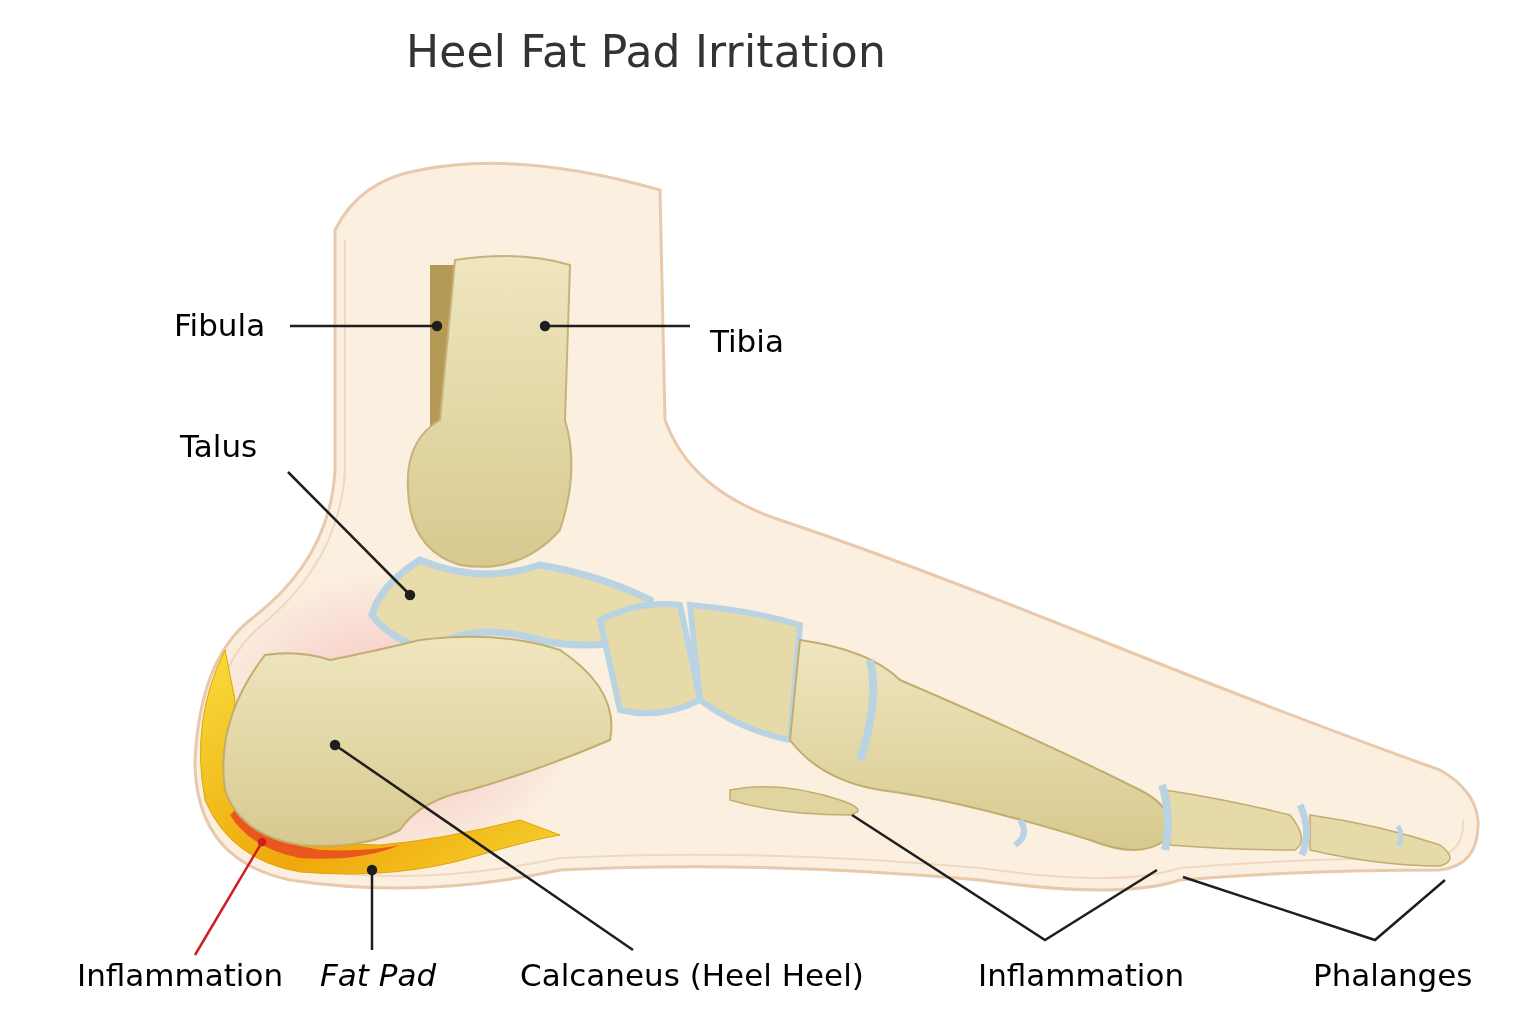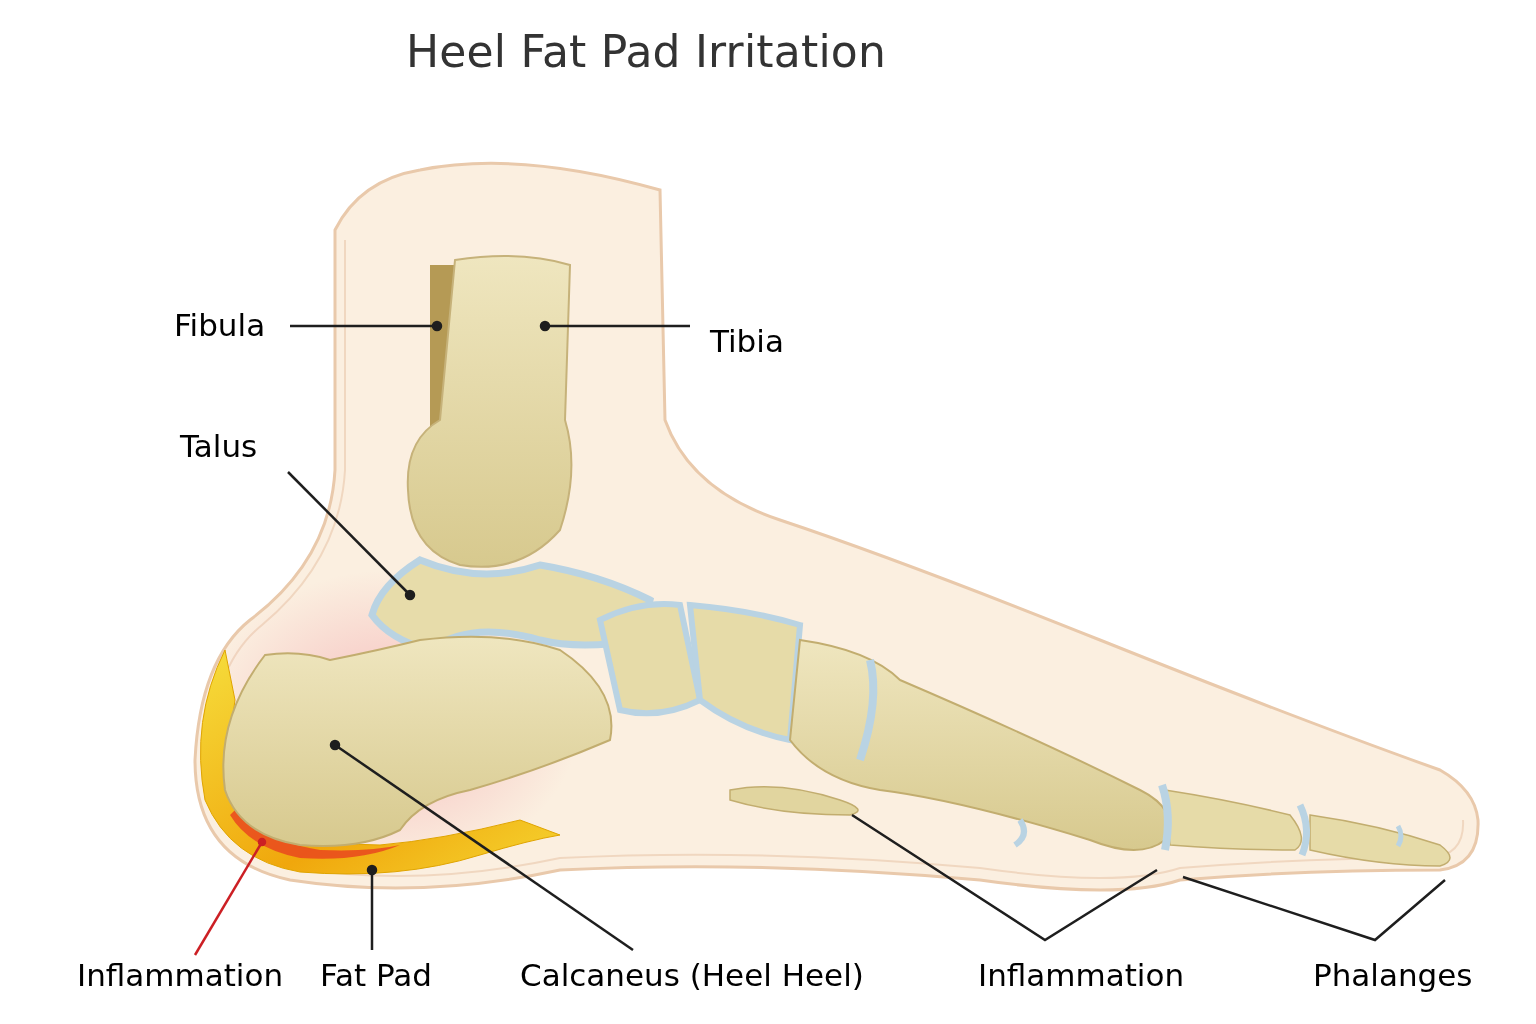--- a/index.html
+++ b/index.html
@@ -77,16 +77,16 @@
   <g stroke="#cc1f24" stroke-width="2.5" fill="#cc1f24">
     <line x1="262" y1="842" x2="195" y2="955"></line>
     <circle cx="262" cy="842" r="3"></circle>
   </g>
 </svg>
 
 <div class="label" style="left:174px; top:307px;">Fibula</div>
 <div class="label" style="left:710px; top:323px;">Tibia</div>
 <div class="label" style="left:180px; top:428px;">Talus</div>
 <div class="label red" style="left:77px; top:957px;">Inflammation</div>
-<div class="label" style="left:320px; top:957px;">Fat Pad</div>
+<div class="label" style="left:320px; top:957px;font-style:italic;">Fat Pad</div>
 <div class="label" style="left:520px; top:957px;">Calcaneus (Heel Heel)</div>
 <div class="label" style="left:978px; top:957px;">Inflammation</div>
 <div class="label" style="left:1306px; top:957px;margin-left:7px;">Phalanges</div>
 
 </body></html>

